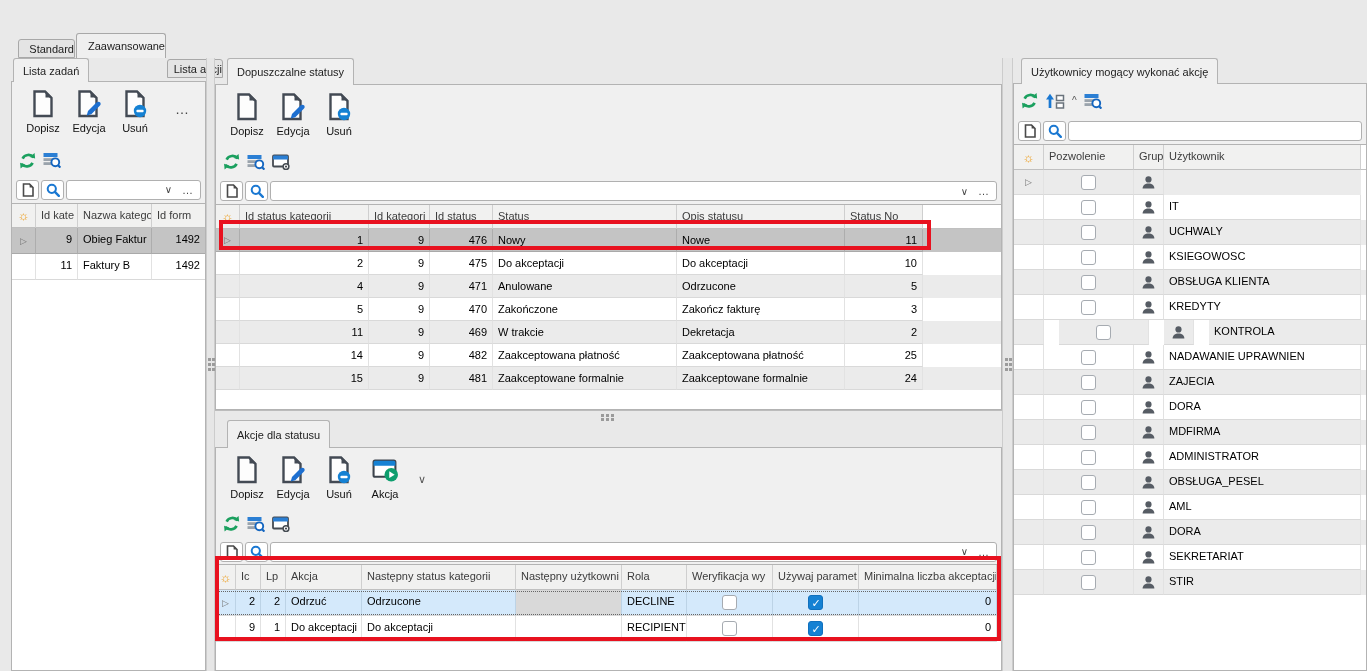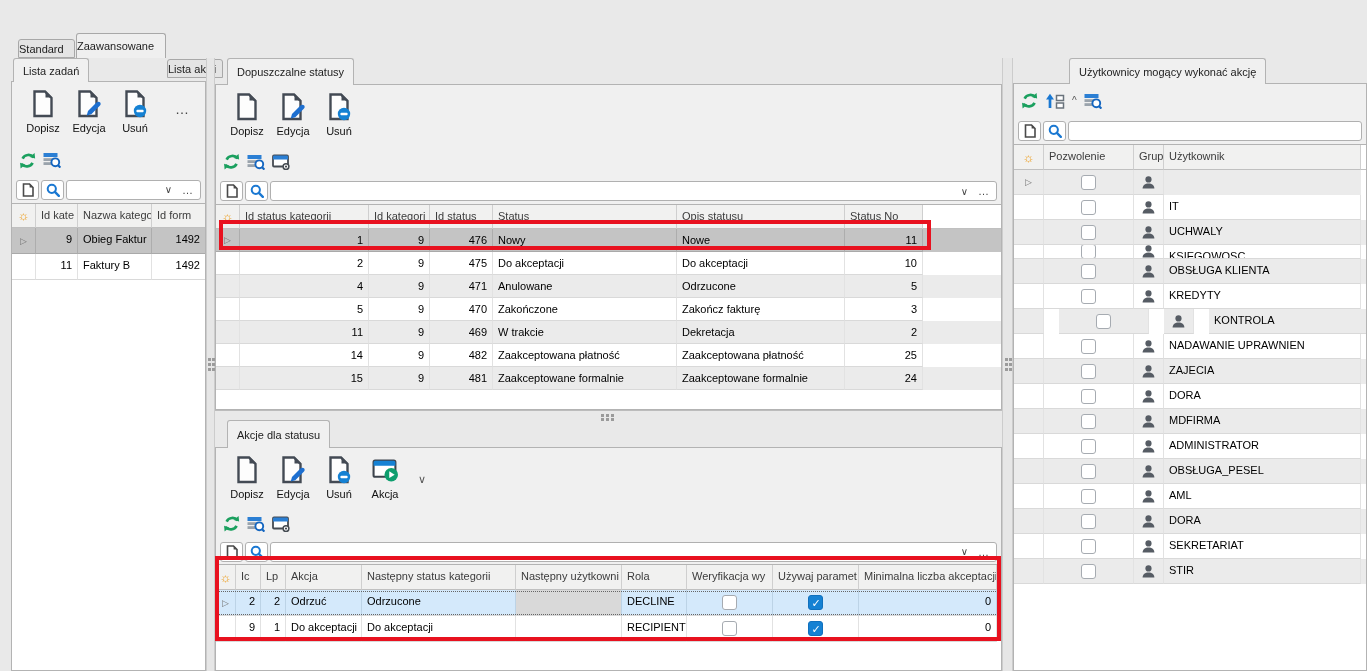--- a/index.html
+++ b/index.html
@@ -4,21 +4,21 @@
 <style>
   html,body{margin:0;padding:0;}
   body{
     width:1367px;height:671px;position:relative;overflow:hidden;
     background:#e9e9e9;
     font-family:"Liberation Sans","DejaVu Sans",sans-serif;
     font-size:11px;color:#1a1a1a;
     -webkit-font-smoothing:antialiased;
   }
   
-  .toptab{position:absolute;display:flex;align-items:center;justify-content:flex-start;
+  .toptab{position:absolute;display:flex;align-items:center;justify-content:flex-end;
     background:#e4e4e4;border:1px solid #a8a8a8;border-radius:3px 3px 0 0;
     box-sizing:border-box;color:#222;cursor:default;}
   .toptab.active{background:#efefef;border-bottom:none;z-index:3;}
   
   .grp{position:absolute;box-sizing:border-box;}
   .grp-tab{position:absolute;top:0;background:#f0f0f0;border:1px solid #b3b3b3;border-bottom:none;
     border-radius:3px 3px 0 0;box-sizing:border-box;display:flex;align-items:center;
     justify-content:center;padding:0 9px;z-index:2;color:#222;}
   .grp-body{position:absolute;left:0;right:0;bottom:0;background:#f0f0f0;
     border:1px solid #b3b3b3;box-sizing:border-box;display:flex;flex-direction:column;z-index:1;}
@@ -528,21 +528,21 @@
         </div>
     </div>
   </div>
 </div>
 
 <div class="vsplit" style="left:1002px;top:58px;width:11px;height:613px;">
   <div class="dotsv" style="left:2px;top:300px;"></div>
 </div>
 
 <div class="grp" style="left:1013px;top:58px;width:354px;height:613px;">
-  <div class="grp-tab" style="left:8px;height:26px;margin-left:48px;">
+  <div class="grp-tab" style="left:8px;height:26px;">
       <span>Użytkownicy mogący wykonać akcję</span>
     </div>
   <div class="grp-body" style="top:25px;">
     <div class="iconrow" style="height:27px;">
       <span>
           <svg width="17" height="17" viewBox="0 0 17 17">
             <use href="#ic-refresh"></use>
           </svg>
         </span>
       <span>
@@ -620,21 +620,21 @@
             <div class="td center">
               <span>
                 <svg width="15" height="15" viewBox="0 0 15 15">
                   <use href="#ic-person"></use>
                 </svg>
               </span>
             </div>
             <div class="td ">UCHWALY</div>
             <div class="td fill"></div>
           </div>
-          <div class="trow" style="grid-template-columns: 30px 90px 30px 197px 1fr; height: 14px;">
+          <div class="trow" style="grid-template-columns: 30px 90px 30px 197px 1fr; height: 25px;">
             <div class="td indc"></div>
             <div class="td center">
               <span class="cb"></span>
             </div>
             <div class="td center">
               <span>
                 <svg width="15" height="15" viewBox="0 0 15 15">
                   <use href="#ic-person"></use>
                 </svg>
               </span>

